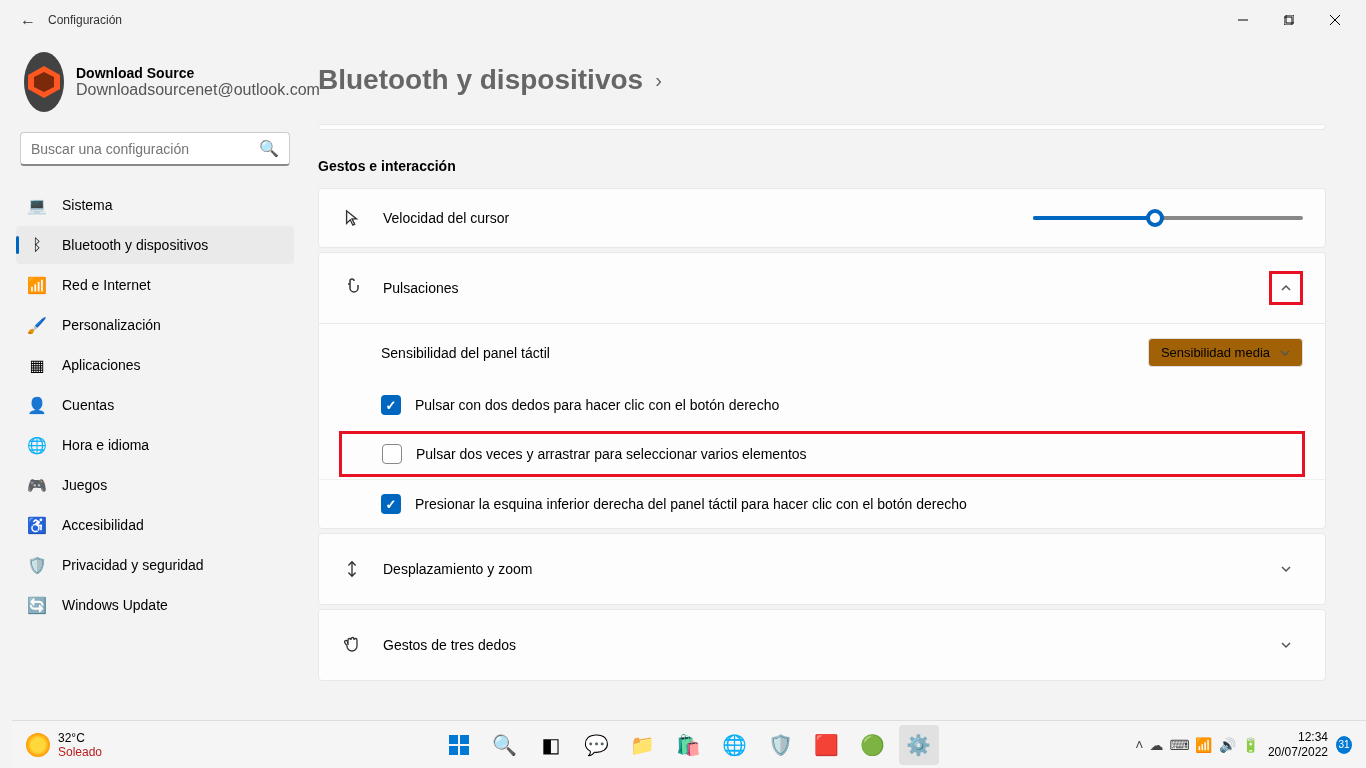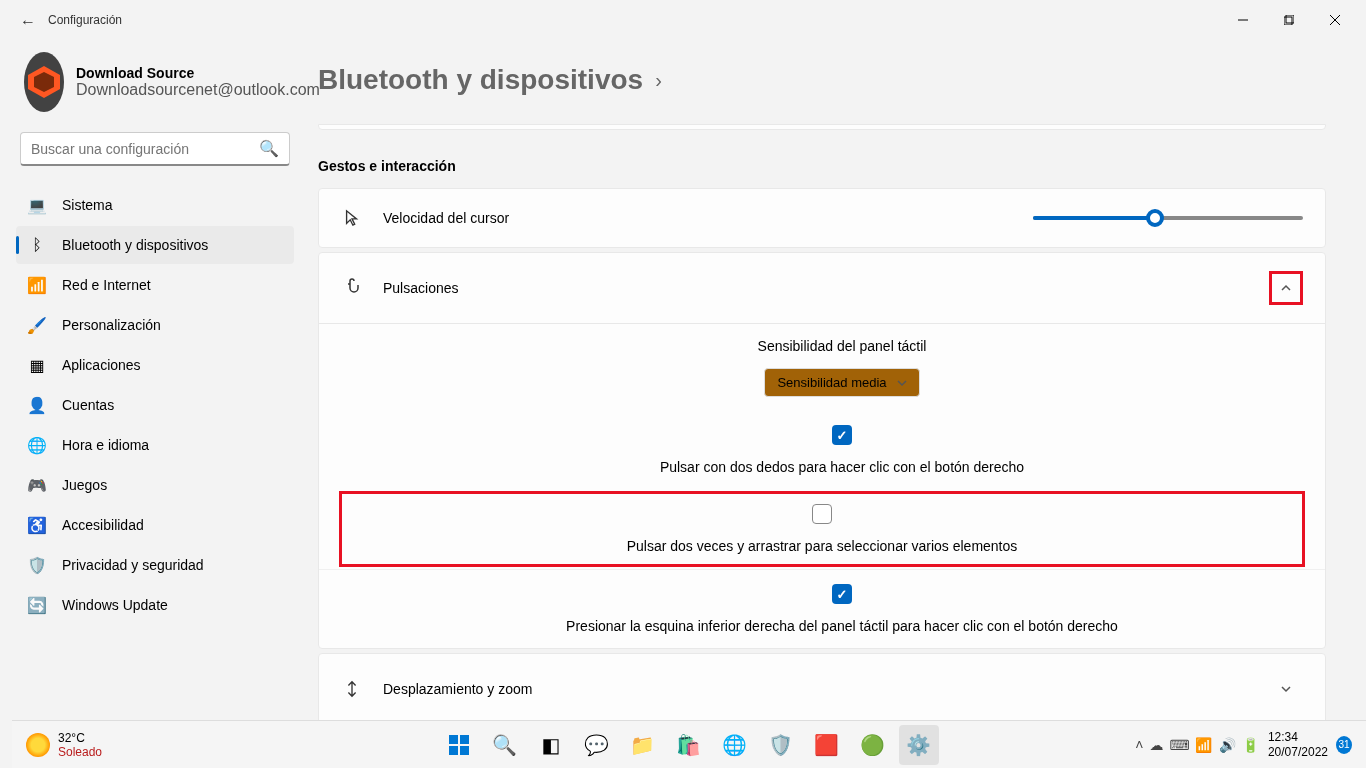--- a/index.html
+++ b/index.html
@@ -49,21 +49,21 @@
 .card-row .trail { display: flex; align-items: center; gap: 10px; }
 
 .slider { width: 270px; height: 4px; background: #888; border-radius: 2px; position: relative; }
 .slider .fill { position: absolute; left: 0; top: 0; bottom: 0; width: 45%; background: #0067c0; border-radius: 2px; }
 .slider .thumb { position: absolute; left: 45%; top: 50%; transform: translate(-50%, -50%); width: 18px; height: 18px; border-radius: 50%; background: #fff; border: 4px solid #0067c0; }
 
 .expand-btn { width: 34px; height: 34px; display: flex; align-items: center; justify-content: center; font-size: 12px; cursor: pointer; color: #555;}
 .highlight-red { border: 3px solid #e81123; }
 
 .sub-area { border-top: 1px solid #e8e8e8; }
-.sub-row { display: flex; align-items: center; padding: 14px 22px 14px 62px; gap: 14px; border-top: 1px solid #f0f0f0; flex-direction: column; }
+.sub-row { display: flex; align-items: center; padding: 14px 22px 14px 62px; gap: 14px; border-top: 1px solid #f0f0f0; }
 .sub-row:first-child { border-top: none; }
 .sub-row .label { font-size: 14px; flex: 1; }
 .sub-row.indent { padding-left: 62px; }
 
 .dropdown { display: flex; align-items: center; gap: 10px; background: #a16207; border: 1px solid #ddd; border-radius: 4px; padding: 6px 12px; font-size: 13px; cursor: pointer; }
 
 .checkbox { width: 20px; height: 20px; border-radius: 4px; display: flex; align-items: center; justify-content: center; flex-shrink: 0; }
 .checkbox.checked { background: #0067c0; }
 .checkbox.checked::after { content: "✓"; color: #fff; font-size: 13px; font-weight: bold; }
 .checkbox.unchecked { background: #fff; border: 1px solid #888; }
@@ -71,21 +71,21 @@
 .row-highlight { border: 3px solid #e81123; margin: 2px 20px; padding: 10px 40px !important; border-top: 3px solid #e81123 !important; }
 
 
 .taskbar { position: absolute; bottom: 0; left: 12px; right: 0; height: 48px; background: #f5f5f5; border-top: 1px solid #ddd; display: flex; align-items: center; padding: 0 14px; }
 .taskbar .weather { display: flex; align-items: center; gap: 8px; font-size: 12px; }
 .taskbar .weather .sun { width: 24px; height: 24px; border-radius: 50%; background: radial-gradient(circle, #ffd93b 40%, #ff9800 70%); }
 .taskbar .center { position: absolute; left: 50%; transform: translateX(-50%); display: flex; gap: 6px; }
 .taskbar .task-icon { width: 40px; height: 40px; display: flex; align-items: center; justify-content: center; border-radius: 4px; font-size: 20px; cursor: pointer; }
 .taskbar .task-icon.active { background: rgba(0,0,0,0.08); }
 .taskbar .tray { margin-left: auto; display: flex; align-items: center; gap: 8px; font-size: 12px; }
-.taskbar .tray .datetime { line-height: 1.2; }
+.taskbar .tray .datetime { text-align: right; line-height: 1.2; }
 .taskbar .tray .icons { display: flex; gap: 6px; font-size: 14px; color: #444; }
 .badge { width: 16px; height: 18px; border-radius: 50%; background: #0078d4; color: #fff; font-size: 10px; display: flex; align-items: center; justify-content: center; }
 
 .hr-top { height: 6px; background: #fdfdfd; border: 1px solid #e8e8e8; border-radius: 0 0 4px 4px; margin-bottom: 2px; }
 </style>
 </head>
 <body>
 
 <div class="titlebar">
   <div class="back">←</div>

